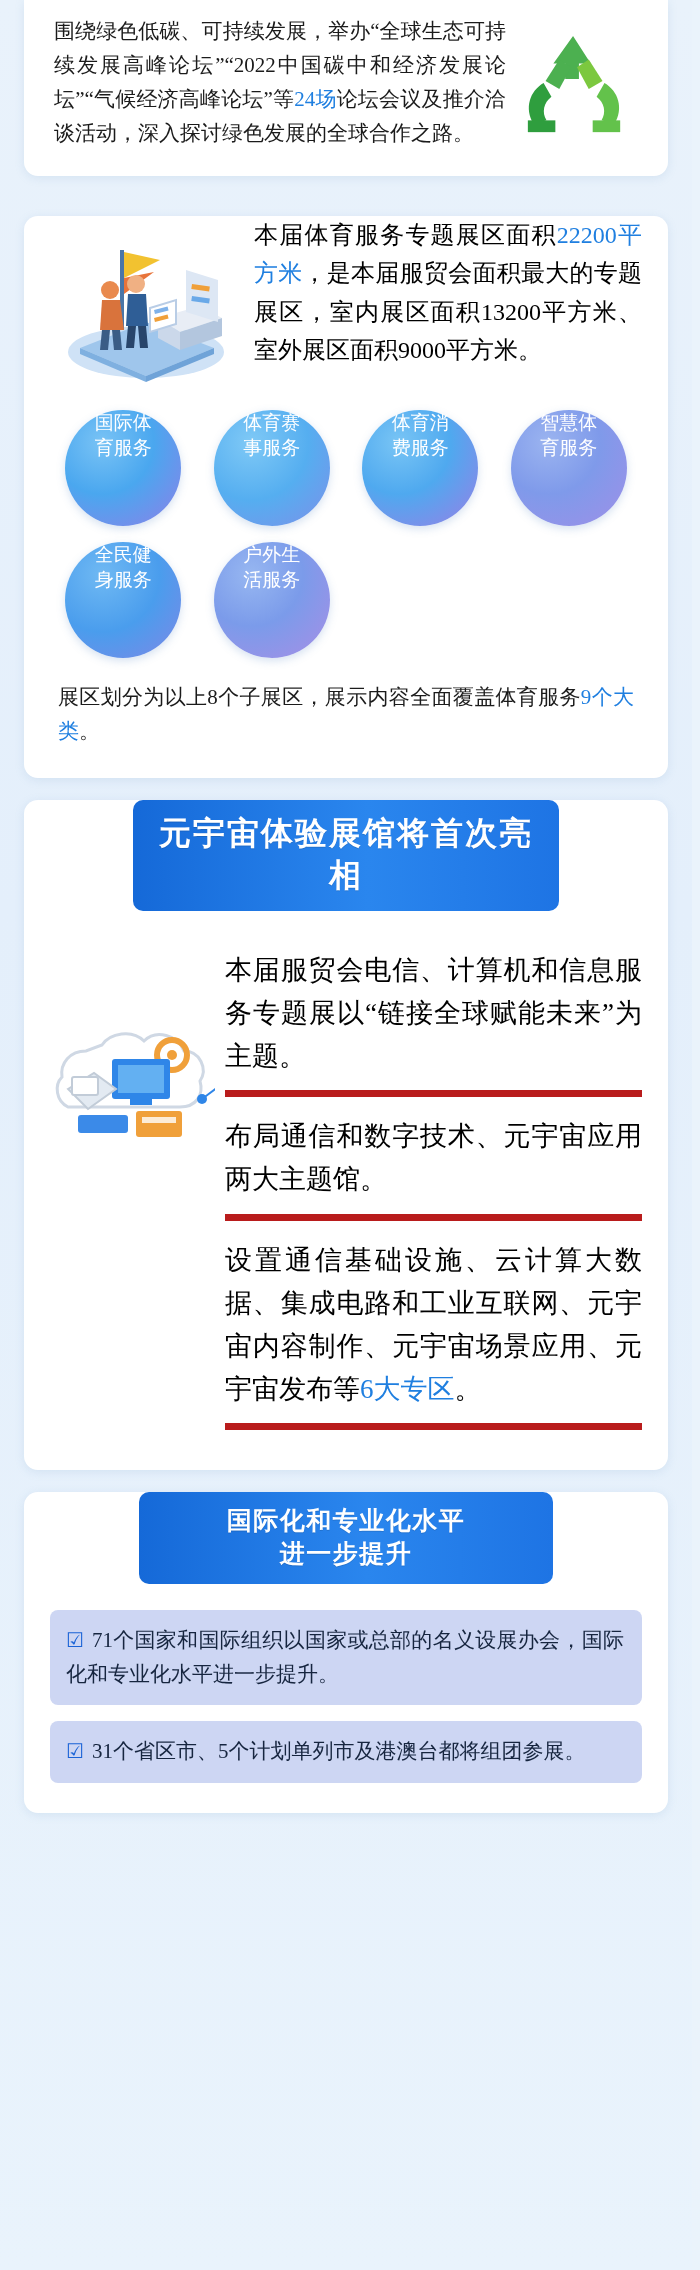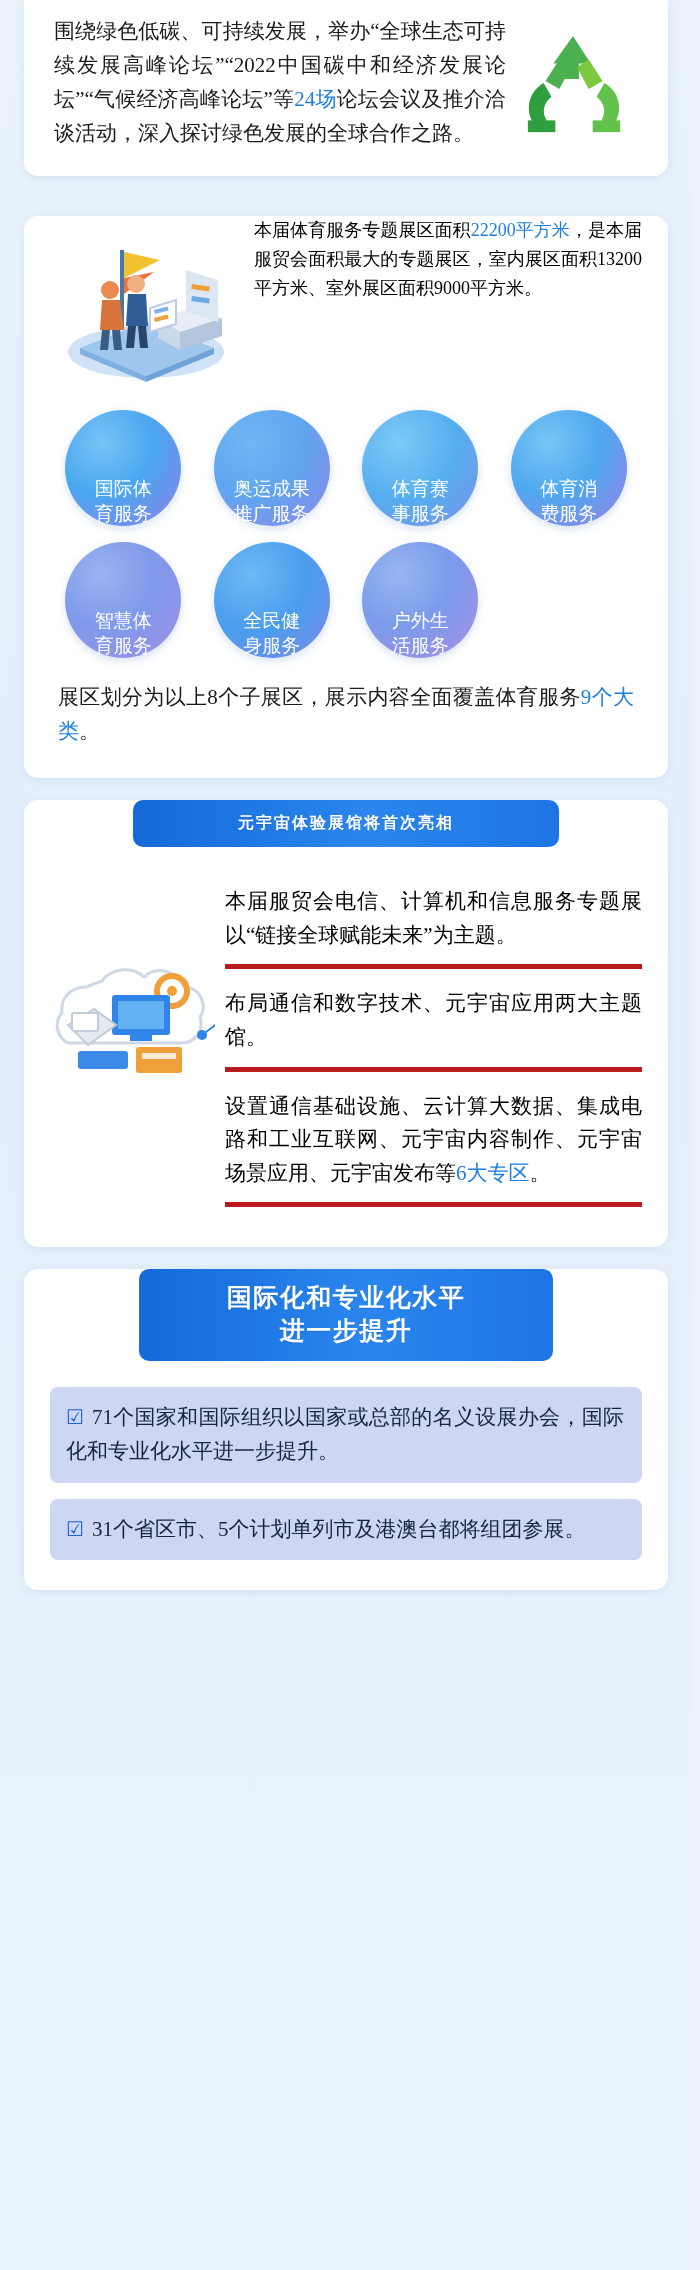--- a/index.html
+++ b/index.html
@@ -62,21 +62,21 @@
     content: "";
     position: absolute;
     top: 14px;
     width: 10px;
     height: 10px;
     background: #9fd0ff;
     border-radius: 2px;
     opacity: 0.0;
   }
   .banner.small {
-    font-size: 16px;
+    font-size: 32px;
     letter-spacing: 2px;
   }
 
   
   p.body-text {
     margin: 0;
     font-size: 21px;
     line-height: 1.62;
     color: #1b1b1b;
     text-align: justify;
@@ -113,38 +113,38 @@
     margin-bottom: 24px;
   }
   .sports-illus {
     flex: 0 0 190px;
     height: 160px;
     position: relative;
     margin-top: 10px;
   }
   .sports-copy {
     flex: 1 1 auto;
-    font-size: 18px;
+    font-size: 24px;
     line-height: 1.6;
     text-align: justify;
     text-justify: inter-ideograph;
   }
 
   .bubbles {
     display: grid;
     grid-template-columns: repeat(4, 1fr);
     gap: 16px 10px;
     margin: 8px 4px 22px 4px;
   }
   .bubble {
     width: 116px;
     height: 116px;
     border-radius: 50%;
     display: flex;
-    align-items: flex-end;
+    align-items: flex-start;
     justify-content: center;
     color: #ffffff;
     font-size: 19px;
     line-height: 1.32;
     text-align: center;
     font-family: "Liberation Serif", serif;
     box-shadow: 0 3px 8px rgba(90,140,200,0.25);
     justify-self: center;
   }
   .b1 { background: radial-gradient(circle at 32% 28%, #79c3f5 0%, #4aa7ef 45%, #8f7fe8 100%); }
@@ -165,23 +165,23 @@
     position: relative;
     height: 180px;
     margin-top: 56px;
   }
   .meta-texts {
     flex: 1 1 auto;
     padding-top: 6px;
   }
   .meta-item {
     padding: 6px 0 12px 0;
-    border-bottom: 5px solid #b91c1c;
+    border-bottom: 7px solid #b91c1c;
     margin-bottom: 12px;
-    font-size: 21px;
+    font-size: 27px;
     line-height: 1.6;
     text-align: justify;
     text-justify: inter-ideograph;
   }
   .meta-item:last-child {
     margin-bottom: 10px;
   }
 
   
   .check-row {
@@ -272,26 +272,20 @@
       </div>
     </div>
 
     <div class="bubbles">
       <div class="bubble b1">
         <span>
           <span>国际体</span><br>
           <span>育服务</span>
         </span>
       </div>
-      <div class="bubble b2">
-        <span>
-          <span>奥运成果</span><br>
-          <span>推广服务</span>
-        </span>
-      </div>
       <div class="bubble b3">
         <span>
           <span>体育赛</span><br>
           <span>事服务</span>
         </span>
       </div>
       <div class="bubble b4">
         <span>
           <span>体育消</span><br>
           <span>费服务</span>

